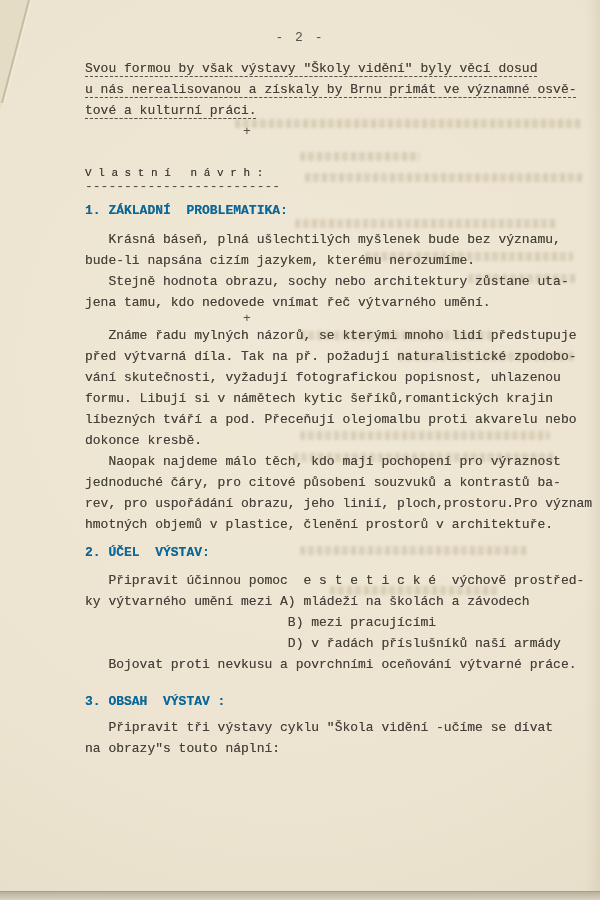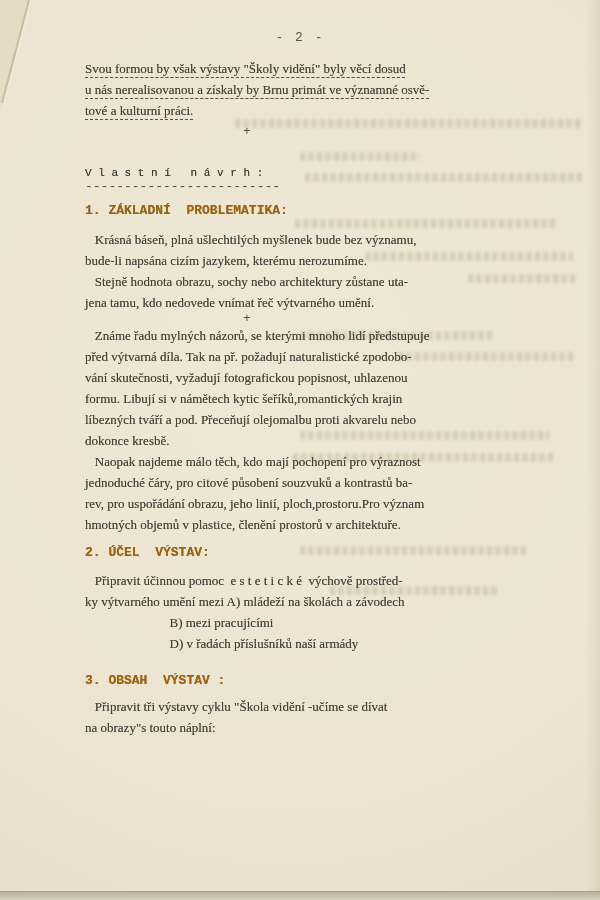--- a/index.html
+++ b/index.html
@@ -21,21 +21,20 @@
   }
   .content {
     position: absolute; top: 58px; left: 85px; width: 512px;
   }
   .para {
     font-size: 13px; line-height: 21px;
     white-space: pre;
     letter-spacing: 0px;
     text-shadow: 0 0 0.5px rgba(60,55,45,0.55);
     margin: 0;
-    font-family: Liberation Serif, serif;
   }
   .underlined {
     text-decoration: underline;
     text-decoration-style: dashed;
     text-decoration-thickness: 1px;
     text-underline-offset: 4px;
     text-decoration-color: #55504а;
   }
   .underlined { text-decoration-color: #585349; }
   .plus-sep {
@@ -53,21 +52,21 @@
     text-shadow: 0 0 0.6px rgba(50,45,38,0.6);
   }
   .proposal-underline {
     font-size: 13px; line-height: 9px; margin-top: -2px;
     white-space: pre; color: #4a463f;
   }
   .sec-heading {
     font-size: 13px; line-height: 21px;
     white-space: pre;
     font-weight: bold;
-    color: #a16207;
+    color: #0369a1;
     text-shadow: 0 0 0.6px rgba(50,45,38,0.5);
   }
   .mt9 { margin-top: 9px; }
   .mt8 { margin-top: 8px; }
   .mt7 { margin-top: 7px; }
   .mt5 { margin-top: 5px; }
   .mt4 { margin-top: 16px; }
   
   .ghost {
     position: absolute;
@@ -154,20 +153,21 @@
 
 
   <div class="sec-heading mt7">2. ÚČEL  VÝSTAV:</div>
 
   <div class="para mt7">   Připravit účinnou pomoc  e s t e t i c k é  výchově prostřed-
 ky výtvarného umění mezi A) mládeží na školách a závodech
                           B) mezi pracujícími
                           D) v řadách příslušníků naší armády</div>
 
 
+  <div class="para">   Bojovat proti nevkusu a povrchními oceňování výtvarné práce.</div>
 
   <div class="sec-heading mt4">3. OBSAH  VÝSTAV :</div>
 
   <div class="para mt5">   Připravit tři výstavy cyklu "Škola vidění -učíme se dívat
 na obrazy"s touto náplní:</div>
 
 </div>
 
 <div class="right-shade"></div>
 <div class="bottom-edge"></div>

